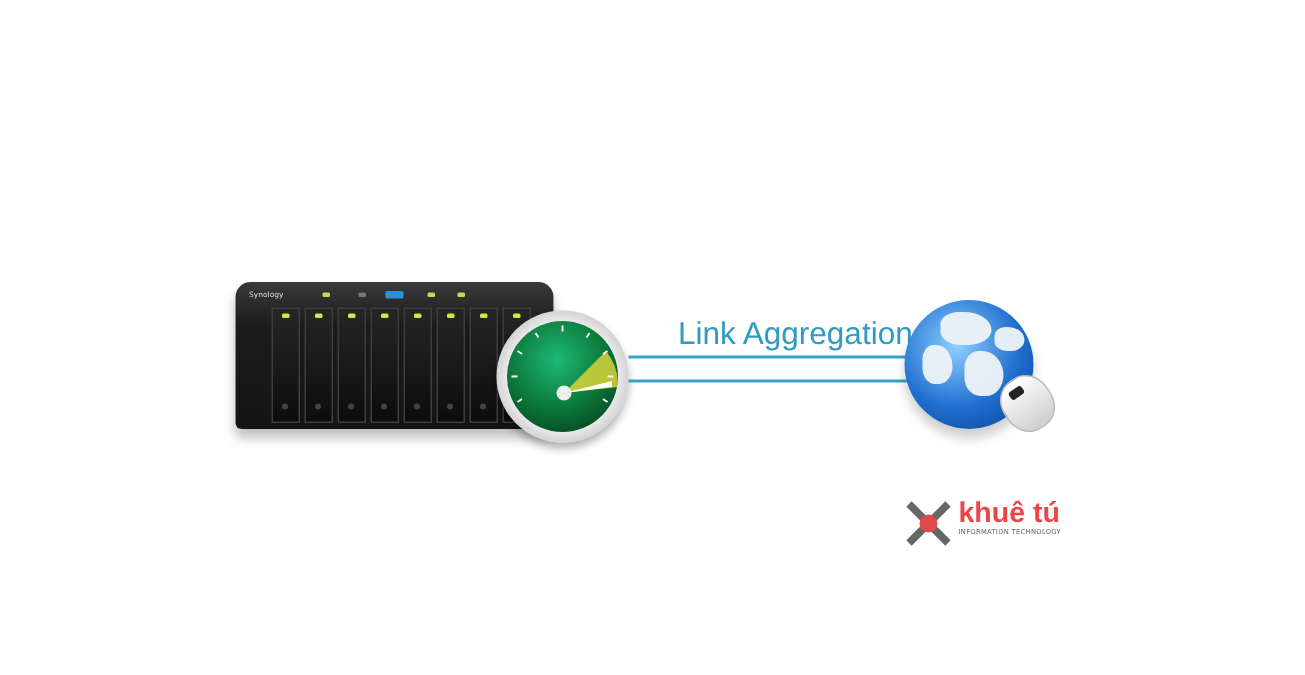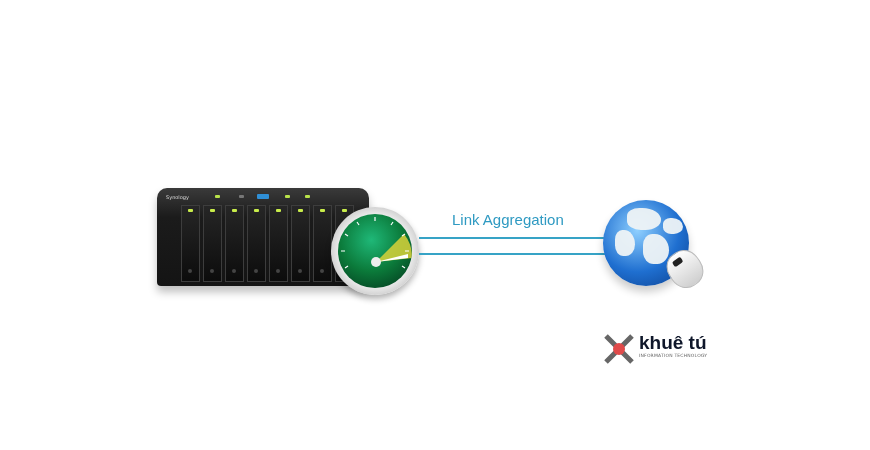--- a/index.html
+++ b/index.html
@@ -10,29 +10,29 @@
   .usb { position:absolute; top:6px; width:12px; height:5px; background:#2f8fd6; border-radius:1px; }
   .bays { position:absolute; left:24px; top:17px; display:flex; gap:3px; }
   .bay { width:17px; height:75px; background:linear-gradient(#262626,#0c0c0c); border:1px solid #3d3d3d; position:relative; }
   .bay .led { position:absolute; left:6px; top:3px; width:5px; height:3px; background:#c8ec4a; border-radius:1px; }
   .bay .btn { position:absolute; left:6px; bottom:8px; width:4px; height:4px; border-radius:50%; background:#444; }
   .gauge { position:absolute; left:331px; top:207px; width:88px; height:88px; border-radius:50%; background:radial-gradient(circle at 50% 50%,#e8e8e8 60%,#9a9a9a 100%); box-shadow:0 4px 6px rgba(0,0,0,0.3); }
   .gauge-face { position:absolute; left:7px; top:7px; width:74px; height:74px; border-radius:50%; background:radial-gradient(circle at 45% 35%,#1fb878,#0b7a3a 50%,#03301a 100%); overflow:hidden; }
   .sector { position:absolute; left:0; top:0; width:74px; height:74px; }
   .hub { position:absolute; left:33px; top:43px; width:10px; height:10px; border-radius:50%; background:#eee; }
   .link { position:absolute; left:419px; height:2px; background:#36a3c6; }
-  .link-label { position:absolute; left:452px; top:211px; font-size:15px; color:#2f9ac2; font-family:"Liberation Sans", sans-serif; }
+  .link-label { position:absolute; left:452px; top:211px; font-size:21px; color:#2f9ac2; font-family:"Liberation Sans", sans-serif; }
   .globe { position:absolute; left:603px; top:200px; width:86px; height:86px; border-radius:50%; background:radial-gradient(circle at 40% 35%,#8fd0ff,#1f6fd0 55%,#0b3d8a 100%); box-shadow:0 6px 8px rgba(0,0,0,0.2); overflow:hidden; }
   .land { position:absolute; background:#eef3f6; border-radius:40% 60% 50% 45%; opacity:0.95; }
   .mouse { position:absolute; left:668px; top:250px; width:32px; height:36px; background:linear-gradient(#fff,#cfcfcf); border-radius:45%; transform:rotate(-35deg); border:1px solid #bbb; }
   .mouse .wheel { position:absolute; left:9px; top:5px; width:10px; height:6px; background:#222; border-radius:2px; }
   .logo { position:absolute; left:603px; top:333px; display:flex; align-items:flex-start; }
   .logo-x { width:32px; height:32px; position:relative; }
   .logo-text { margin-left:4px; }
-  .logo-name { font-size:19px; font-weight:bold; color:#0f172a; font-family:"Liberation Sans", sans-serif; line-height:20px; }
+  .logo-name { font-size:19px; font-weight:bold; color:#ef4444; font-family:"Liberation Sans", sans-serif; line-height:20px; }
   .logo-sub { font-size:4.5px; color:#666; letter-spacing:0.2px; }
 </style>
 </head>
 <body>
 
 <div class="nas">
   <span class="brand">Synology</span>
   <span class="led-top" style="left:58px"></span>
   <span class="led-top" style="left:82px;background:#777"></span>
   <span class="usb" style="left:100px"></span>

